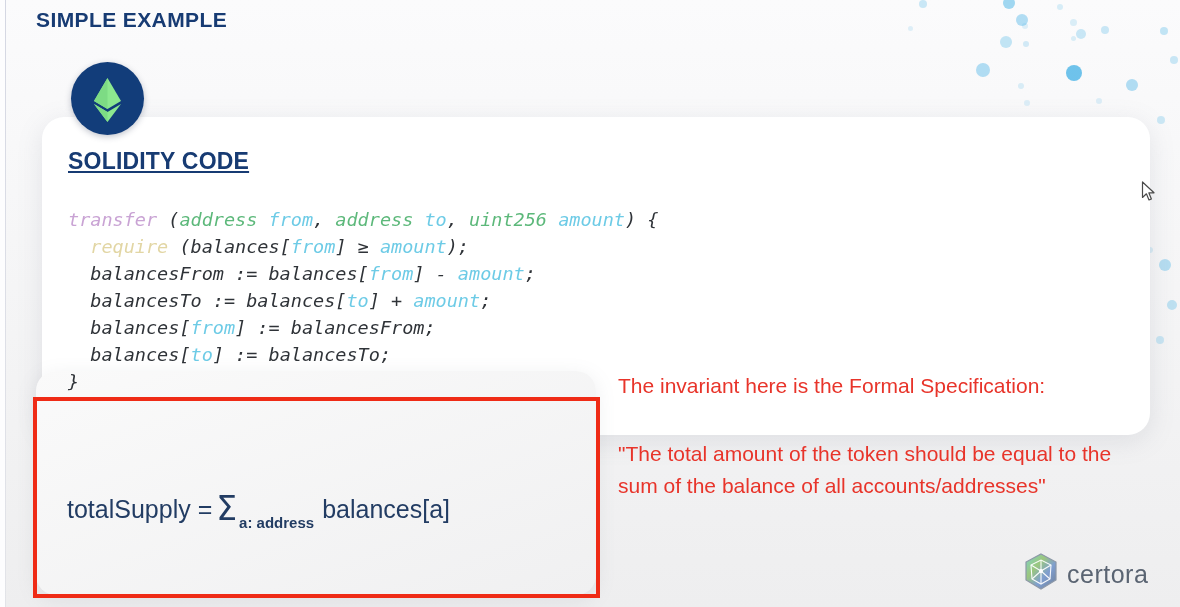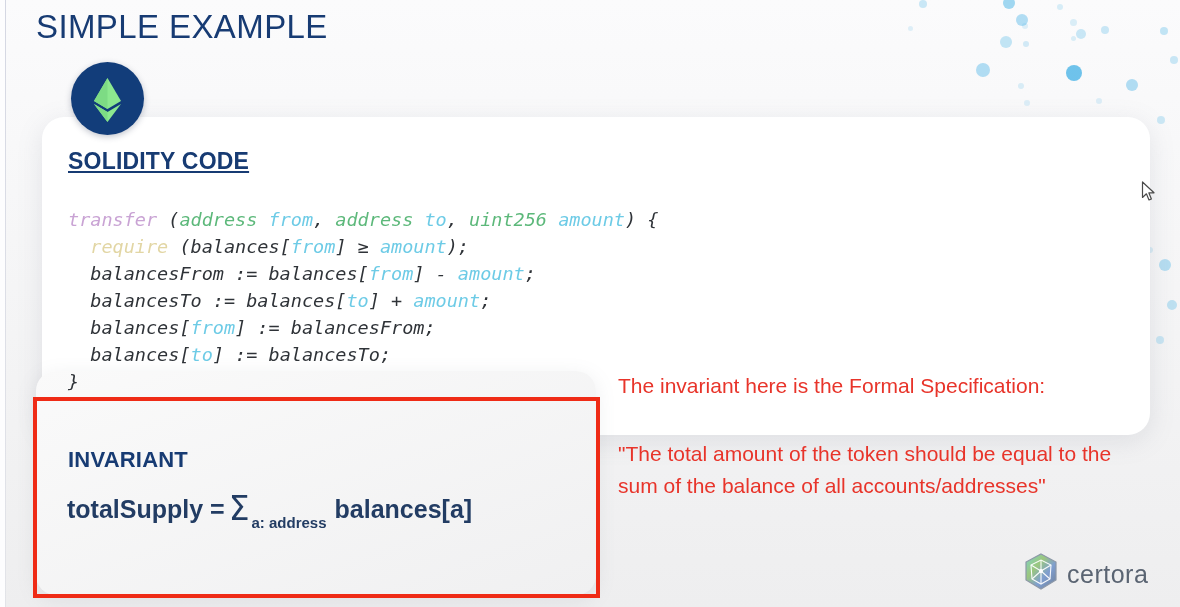--- a/index.html
+++ b/index.html
@@ -65,22 +65,22 @@
     background: #123d7a;
     box-shadow: 0 2px 6px rgba(40,50,80,.28);
     z-index: 4;
   }
   .eth-badge svg { display: block; }
 
   .slide-title {
     position: absolute;
     left: 36px;
     top: 8px;
-    font-size: 33px;
-    font-weight: normal;
+    font-size: 21px;
+    font-weight: bold;
     letter-spacing: .4px;
     color: #173b73;
     z-index: 5;
   }
 
   .section-heading {
     position: absolute;
     left: 68px;
     top: 148px;
     font-size: 23px;
@@ -142,21 +142,21 @@
   }
   .formula {
     position: absolute;
     left: 67px;
     top: 490px;
     z-index: 8;
     color: #223c63;
     font-size: 25px;
     white-space: nowrap;
   }
-  .formula .lhs { font-weight: 700; }
+  .formula .lhs { font-weight: 400; }
   .sigma-wrap {
     display: inline-block;
     position: relative;
     vertical-align: baseline;
     margin: 0 2px 0 4px;
   }
   .sigma {
     font-family: "DejaVu Sans", sans-serif;
     font-size: 33px;
     line-height: 1;
@@ -164,21 +164,21 @@
     top: 2px;
   }
   .sigma-sub {
     font-size: 15px;
     font-weight: 600;
     position: relative;
     top: 10px;
     left: 2px;
   }
   .formula .rhs {
-    font-weight: 700;
+    font-weight: 400;
     margin-left: 8px;
   }
 
   
   .ann-1 {
     position: absolute;
     left: 618px;
     top: 374px;
     font-size: 21px;
     color: #e8342a;
@@ -276,21 +276,20 @@
 <span>  </span><span class="tok-kw">require</span><span> (balances[</span><span class="tok-var">from</span><span>] ≥ </span><span class="tok-var">amount</span><span>);</span>
 <span>  balancesFrom := balances[</span><span class="tok-var">from</span><span>] - </span><span class="tok-var">amount</span><span>;</span>
 <span>  balancesTo := balances[</span><span class="tok-var">to</span><span>] + </span><span class="tok-var">amount</span><span>;</span>
 <span>  balances[</span><span class="tok-var">from</span><span>] := balancesFrom;</span>
 <span>  balances[</span><span class="tok-var">to</span><span>] := balancesTo;</span>
 <span>}</span></pre>
 
   <div class="inv-card"></div>
   <div class="inv-redbox"></div>
 
-  <div class="inv-title">INVARIANT</div>
 
   <div class="formula">
     <span class="lhs">totalSupply =</span><span class="sigma-wrap"><span class="sigma">Σ</span><span class="sigma-sub">a: address</span></span><span class="rhs">balances[a]</span>
   </div>
 
   <div class="ann-1">The invariant here is the Formal Specification:</div>
 
   <div class="ann-2">"The total amount of the token should be equal to the sum of the balance of all accounts/addresses"</div>
 
   <div class="logo">

